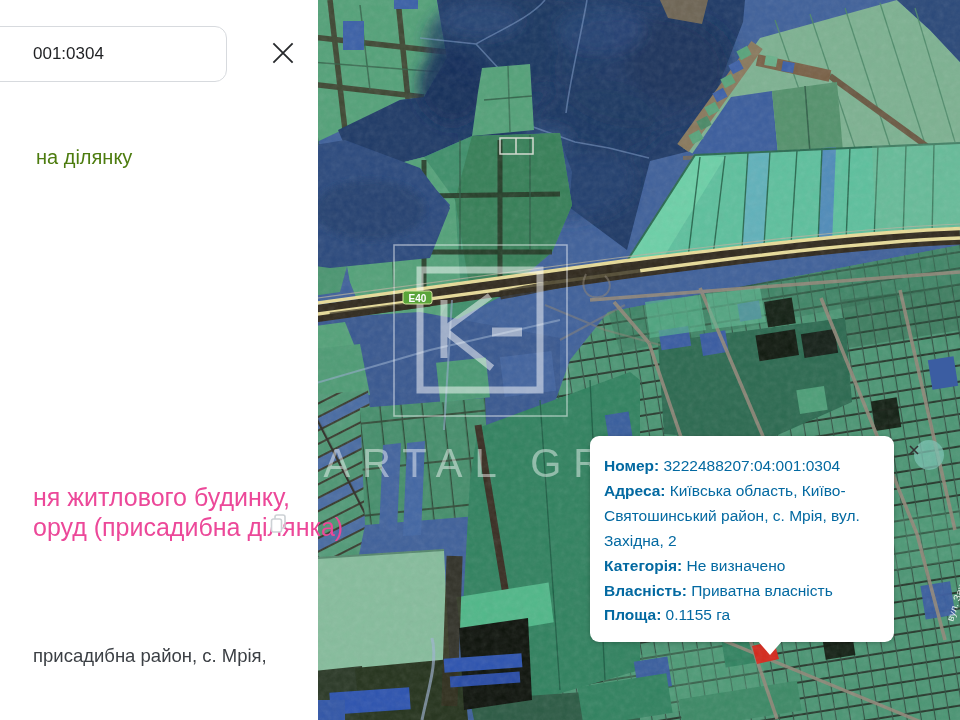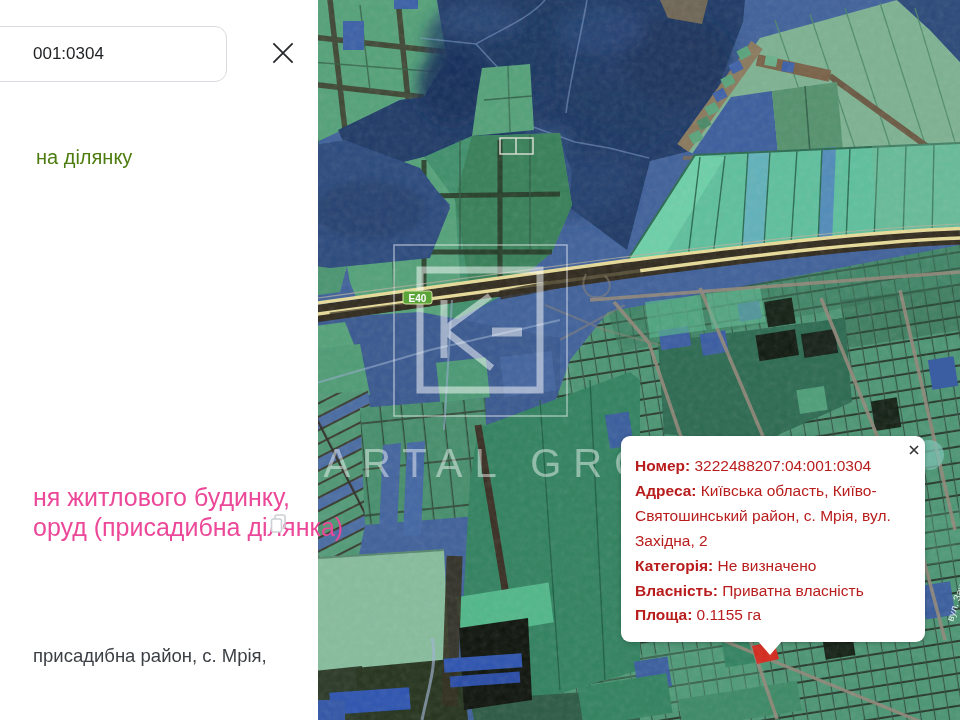--- a/index.html
+++ b/index.html
@@ -8,23 +8,23 @@
   #map{position:absolute;left:285px;top:0;width:675px;height:720px;overflow:hidden;}
   #sidebar{position:absolute;left:0;top:0;width:285px;height:720px;background:#fff;z-index:5;margin-left:33px;}
   .sbx{position:absolute;left:-48px;top:26px;width:240px;height:54px;border:1px solid #d7dade;
        border-radius:12px;background:#fff;}
   .sbtxt{position:absolute;left:0px;top:44px;font-size:17px;color:#1f2023;}
   .closex{position:absolute;left:239px;top:42px;width:22px;height:22px;}
   .bluelink{position:absolute;left:3px;top:146px;font-size:20px;color:#4d7c0f;}
   .para{position:absolute;left:0px;top:482px;font-size:25px;line-height:30px;color:#ec4899;white-space:nowrap;}
   .para3{position:absolute;left:0px;top:645px;font-size:18.5px;color:#3b3f44;white-space:nowrap;}
   .copyic{position:absolute;left:237px;top:514px;}
-  #popup{position:absolute;left:621px;top:436px;width:276px;height:170px;background:#fff;
+  #popup{position:absolute;left:590px;top:436px;width:276px;height:170px;background:#fff;
          border-radius:9px;z-index:6;padding:18px 14px;box-shadow:0 1px 4px rgba(0,0,0,0.25);
-         font-size:15.5px;line-height:24.9px;color:#b91c1c;}
+         font-size:15.5px;line-height:24.9px;color:#0369a1;}
   #popup b{font-weight:bold;}
   .ptail{position:absolute;left:757px;top:640px;width:0;height:0;z-index:6;
          border-left:13px solid transparent;border-right:13px solid transparent;
          border-top:15px solid #fff;}
   .pclose{position:absolute;left:909px;top:445px;z-index:7;}
 </style>
 </head>
 <body>
 <div id="map">
 <svg width="675" height="720" viewBox="285 0 675 720">

